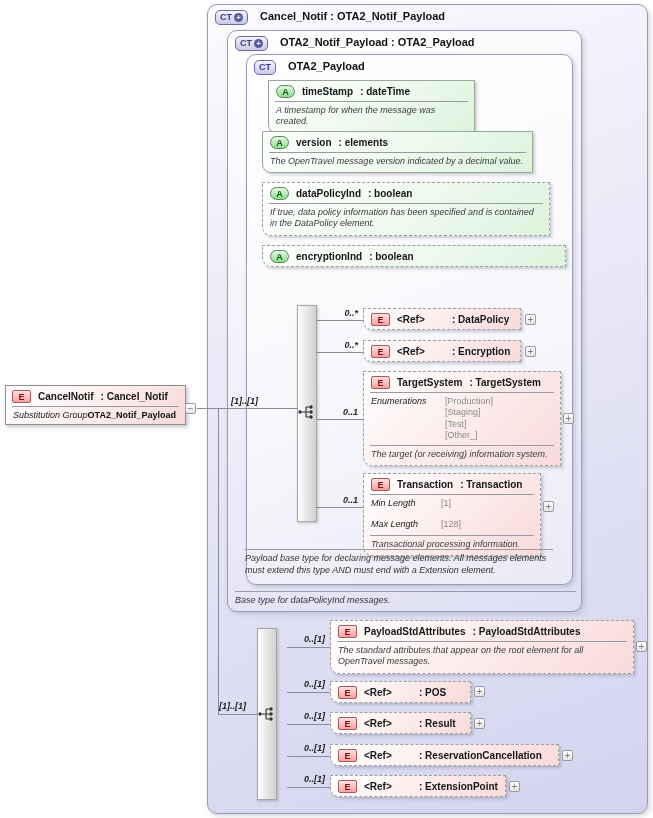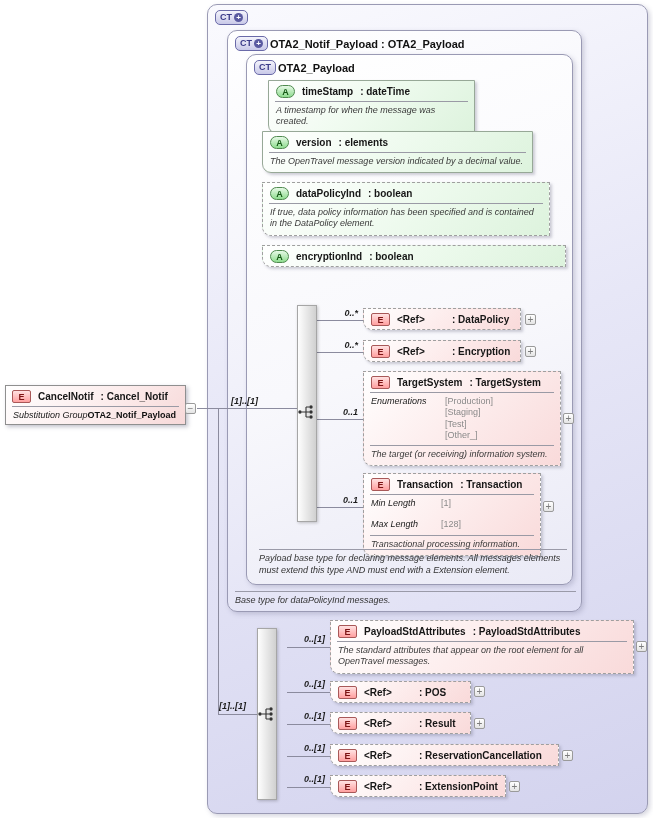--- a/index.html
+++ b/index.html
@@ -13,21 +13,21 @@
   .ctbox {
     position:absolute; border:1px solid #9a9ab4; border-radius:10px;
     box-shadow:2px 2px 5px rgba(100,100,135,.28);
   }
   .ctbox.outer  { left:207px; top:4px;  width:441px; height:810px;
     background:linear-gradient(160deg,#fafafe 0%,#e7e7f7 45%,#d3d3ee 100%); }
   .ctbox.middle { left:227px; top:30px; width:355px; height:582px;
     background:linear-gradient(160deg,#ffffff 0%,#f1f1fa 50%,#dfdff4 100%); }
   .ctbox.inner  { left:246px; top:54px; width:327px; height:531px;
     background:linear-gradient(160deg,#ffffff 0%,#f8f8fc 55%,#eaeaf6 100%); }
-  .cthead { display:flex; align-items:center; gap:2px; padding:5px 7px; }
+  .cthead { display:flex; align-items:flex-start; gap:12px; padding:5px 7px; }
   .ct-badge {
     display:inline-flex; align-items:center; gap:2px; height:15px; padding:0 4px;
     border:1px solid #6a6aa8; border-radius:5px; color:#3a3a88;
     background:linear-gradient(#f4f4fc,#c9c9e8);
     font-size:9px; font-weight:bold; line-height:13px;
   }
   .ct-plus {
     width:9px; height:9px; border-radius:50%; background:#5a5aa0; color:#ffffff;
     font-size:8px; line-height:9px; text-align:center; font-weight:bold;
   }
@@ -106,20 +106,21 @@
 <body>
 
 <div class="canvas">
 
   <div class="ctbox outer">
     <div class="cthead">
       <span class="ct-badge">
           <span>CT</span>
           <span class="ct-plus">+</span>
         </span>
+      <span class="ct-title">Cancel_Notif : OTA2_Notif_Payload</span>
     </div>
   </div>
 
   <div class="ctbox middle">
     <div class="cthead">
       <span class="ct-badge">
           <span>CT</span>
           <span class="ct-plus">+</span>
         </span>
       <span class="ct-title">OTA2_Notif_Payload : OTA2_Payload</span>
@@ -248,21 +249,21 @@
       </div>
     <div class="facets kv">
       <div class="facet-label">Min Length</div>
       <div class="facet-val">[1]</div>
       <div class="facet-label">Max Length</div>
       <div class="facet-val">[128]</div>
     </div>
     <div class="ann">Transactional processing information.</div>
   </div>
 
-  <div class="free-ann" style="left:259px; top:549px; width:308px;">Payload base type for declaring message elements. All messages elements must extend this type AND must end with a Extension element.</div>
+  <div class="free-ann" style="left:245px; top:549px; width:308px;">Payload base type for declaring message elements. All messages elements must extend this type AND must end with a Extension element.</div>
   <div class="free-ann" style="left:235px; top:591px; width:341px;">Base type for dataPolicyInd messages.</div>
 
   <div class="node elem opt" style="left:330px; top:620px; width:304px;">
     <div class="node-head">
         <span class="badge e">E</span>
         <span class="node-title">PayloadStdAttributes</span>
         <span class="node-title">: PayloadStdAttributes</span>
       </div>
     <div class="ann">The standard attributes that appear on the root element for all OpenTravel messages.</div>
   </div>

